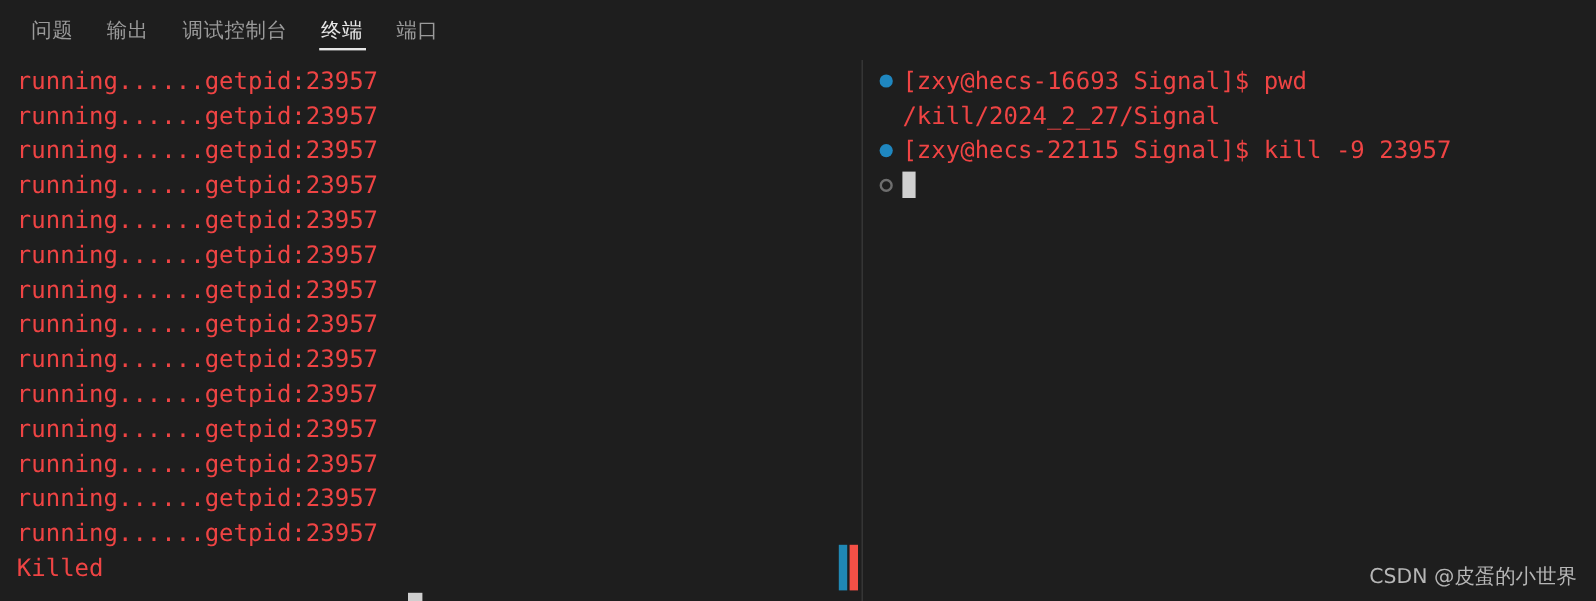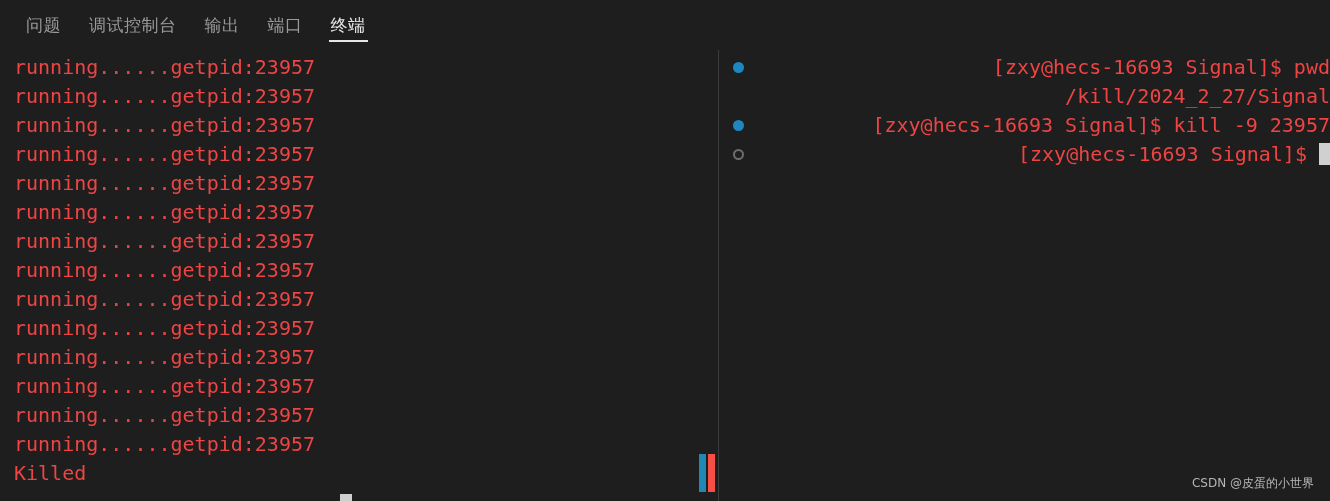--- a/index.html
+++ b/index.html
@@ -113,21 +113,20 @@
     left: 0;
     top: 3px;
     width: 611px;
   }
   .row {
     position: relative;
     height: 29px;
     padding-left: 33px;
     box-sizing: border-box;
     white-space: pre;
-    text-align: right;
   }
   .deco {
     position: absolute;
     left: 14px;
     top: 9px;
     width: 11px;
     height: 11px;
     border-radius: 50%;
     box-sizing: border-box;
   }
@@ -164,69 +163,69 @@
     bottom: 9px;
   }
   .marker-a { left: 699px; background: #2088b4; }
   .marker-b { left: 708px; background: #f45046; }
 
   
   .watermark {
     position: absolute;
     right: 16px;
     bottom: 9px;
-    font-size: 12px;
+    font-size: 17px;
     color: #b6b6b6;
     font-family: "DejaVu Sans", "Liberation Sans", sans-serif;
     white-space: nowrap;
     pointer-events: none;
   }
 </style>
 </head>
 <body>
 
 <div id="app">
 
   <div class="tabbar">
     <div class="tab">
       <span>问题</span>
     </div>
     <div class="tab">
+      <span>输出</span>
+    </div>
+    <div class="tab">
       <span>调试控制台</span>
-    </div>
-    <div class="tab">
-      <span>输出</span>
-    </div>
-    <div class="tab">
-      <span>端口</span>
     </div>
     <div class="tab active">
       <span>终端</span>
       <span class="tab-underline"></span>
+    </div>
+    <div class="tab">
+      <span>端口</span>
     </div>
   </div>
 
   <div class="terminal-area">
 
     <div class="pane pane-left">
       <div class="term-lines" id="left-lines"><div class="term-line">running......getpid:23957</div><div class="term-line">running......getpid:23957</div><div class="term-line">running......getpid:23957</div><div class="term-line">running......getpid:23957</div><div class="term-line">running......getpid:23957</div><div class="term-line">running......getpid:23957</div><div class="term-line">running......getpid:23957</div><div class="term-line">running......getpid:23957</div><div class="term-line">running......getpid:23957</div><div class="term-line">running......getpid:23957</div><div class="term-line">running......getpid:23957</div><div class="term-line">running......getpid:23957</div><div class="term-line">running......getpid:23957</div><div class="term-line">running......getpid:23957</div><div class="term-line">Killed</div></div>
       <div class="left-cursor"></div>
     </div>
 
     <div class="marker marker-a"></div>
     <div class="marker marker-b"></div>
 
     <div class="splitter"></div>
 
     <div class="pane pane-right">
       <div class="rows-right" id="right-rows">
           <div class="row"><span class="deco filled"></span><span>[zxy@hecs-16693 Signal]$ pwd</span></div>
           <div class="row"><span>/kill/2024_2_27/Signal</span></div>
-          <div class="row"><span class="deco filled"></span><span>[zxy@hecs-16693 Signal]$ kill -9 23957</span></div>
-          <div class="row"><span class="deco hollow"></span><span>[zxy@hecs-16693 Signal]$ </span><span class="cursor-block"></span></div>
+          <div class="row"><span class="deco filled"></span><span>[zxy@hecs-22115 Signal]$ kill -9 23957</span></div>
+          <div class="row"><span class="deco hollow"></span><span class="cursor-block"></span></div>
         </div>
     </div>
 
   </div>
 
   <div class="watermark">CSDN @皮蛋的小世界</div>
 
 </div>
 
 </body></html>

